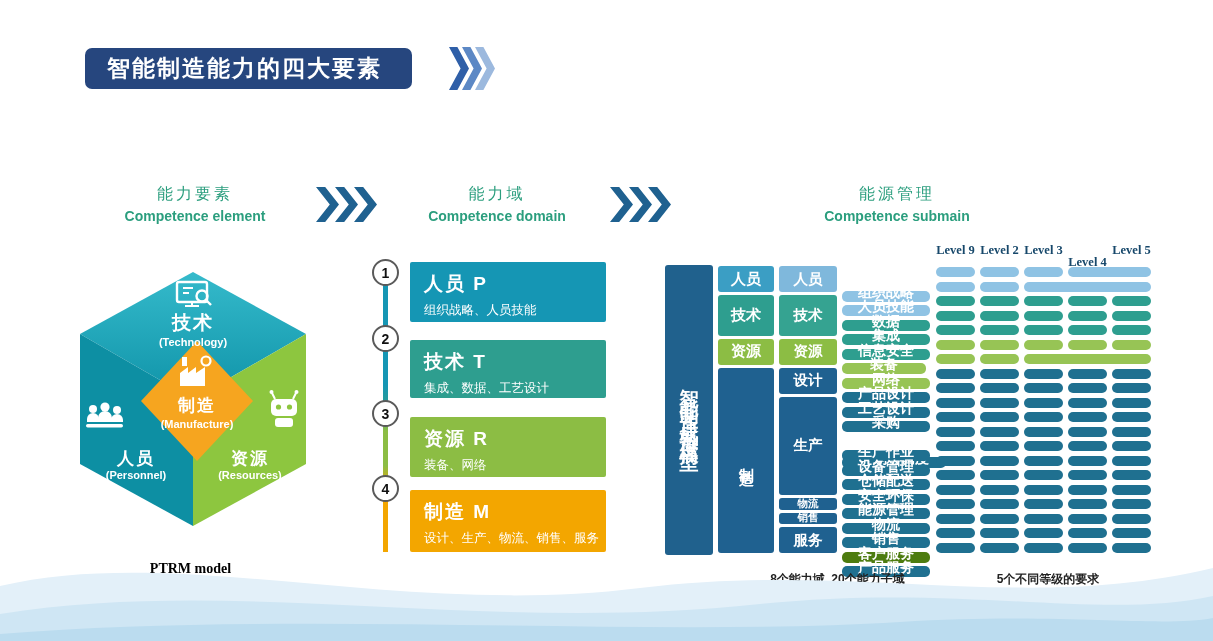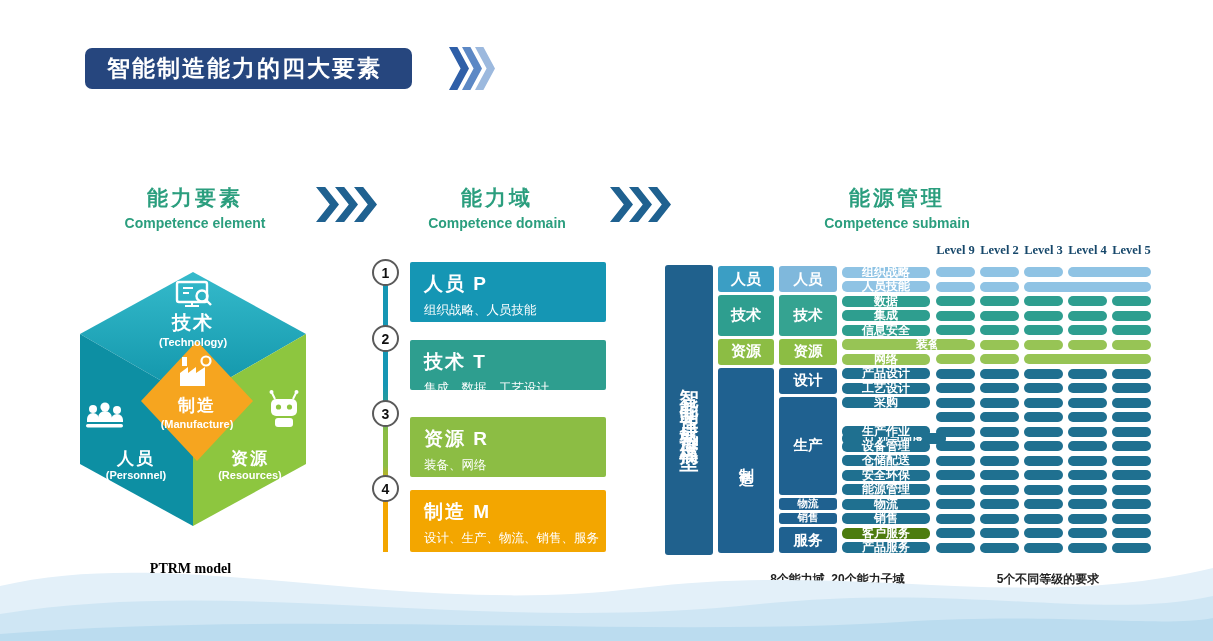--- a/index.html
+++ b/index.html
@@ -11,21 +11,21 @@
     display:flex;align-items:center;padding:0 30px 0 22px;color:#fff;font-size:23px;font-weight:bold;letter-spacing:2px;}
   .banner-chevrons{position:absolute;left:456px;top:47px;height:43px;display:flex;}
   .banner-chevrons i{width:20px;height:43px;margin-left:-7px;display:block;
     clip-path:polygon(0 0,42% 0,100% 50%,42% 100%,0 100%,58% 50%);}
   .banner-chevrons i:nth-child(1){background:#2F5FA8;}
   .banner-chevrons i:nth-child(2){background:#5C88C5;}
   .banner-chevrons i:nth-child(3){background:#9CB9DE;}
 
   
   .col-header{position:absolute;text-align:center;color:#2B9E7E;}
-  .col-header .zh{font-size:21px;font-weight:bold;letter-spacing:3px;display:block;}
+  .col-header .zh{font-size:16px;font-weight:normal;letter-spacing:3px;display:block;}
   .col-header .en{font-size:14px;font-weight:bold;margin-top:3px;display:block;}
   #h1{left:95px;top:184px;width:200px;}
   #h2{left:397px;top:184px;width:200px;}
   #h3{left:788px;top:184px;width:218px;}
   .chevrons{position:absolute;display:flex;}
   .chevrons i{width:23px;height:35px;margin-left:-4px;background:#1F6190;display:block;
     clip-path:polygon(0 0,40% 0,100% 50%,40% 100%,0 100%,60% 50%);}
   #cv1{left:320px;top:187px;}
   #cv2{left:614px;top:187px;}
 
@@ -43,35 +43,35 @@
     background:linear-gradient(#1596B4 0%,#1596B4 42%,#2E9E8F 50%,#8CBD44 58%,#8CBD44 70%,#F3A600 78%,#F3A600 100%);}
   .num-circle{position:absolute;left:372px;width:23px;height:23px;border-radius:50%;background:#fff;
     border:2px solid #5a5a5a;display:flex;align-items:center;justify-content:center;
     font-weight:bold;font-size:14px;color:#111;z-index:2;}
   #nc1{top:259px;}#nc2{top:325px;}#nc3{top:400px;}#nc4{top:475px;}
   .domain-box{position:absolute;left:410px;width:196px;border-radius:2px;color:#fff;
     padding:9px 0 0 14px;box-sizing:border-box;}
   .domain-box .t{font-size:19px;font-weight:bold;letter-spacing:2px;display:block;}
   .domain-box .s{font-size:12.5px;margin-top:5px;display:block;}
   #db1{top:262px;height:60px;}
-  #db2{top:340px;height:50px;}
+  #db2{top:340px;height:58px;}
   #db3{top:417px;height:60px;}
   #db4{top:490px;height:62px;}
 
   
   #sideA{position:absolute;left:665px;top:265px;width:48px;height:290px;background:#20618D;border-radius:3px;
     display:flex;align-items:center;justify-content:center;}
   #sideA span{writing-mode:vertical-lr;text-orientation:upright;color:#fff;font-weight:bold;
     font-size:19px;letter-spacing:8px;}
   #maturity{position:absolute;left:0;top:0;width:1213px;height:641px;pointer-events:none;}
   .mat-box{position:absolute;border-radius:3px;color:#fff;display:flex;align-items:center;
     justify-content:center;font-weight:bold;}
   .mat-box.v span{writing-mode:vertical-lr;text-orientation:upright;letter-spacing:4px;}
-  .sub-label{position:absolute;border-radius:5px;color:#fff;display:flex;align-items:center;
-    justify-content:center;font-size:12px;font-weight:bold;white-space:nowrap;}
+  .sub-label{position:absolute;border-radius:5px;color:#fff;display:flex;align-items:flex-end;
+    justify-content:center;font-size:14px;font-weight:bold;white-space:nowrap;margin-top:24px;}
   .lvl-cell{position:absolute;border-radius:5px;}
   .level-h{position:absolute;width:45px;text-align:center;
     font-family:"Liberation Serif","DejaVu Serif",serif;font-weight:bold;font-size:12.5px;color:#17486B;}
 
   .footnote{position:absolute;top:571px;font-size:12px;font-weight:bold;color:#222;text-align:center;}
   #fn1{left:755px;width:85px;}
   #fn2{left:818px;width:100px;}
   #fn3{left:978px;width:140px;}
 
   
@@ -194,21 +194,21 @@
     <span class="s">装备、网络</span>
   </div>
 
   <div id="sideA">
     <span>智能制造成熟度模型</span>
   </div>
   <div id="maturity">
       <div class="level-h" style="left: 933px; top: 243px;"><span>Level 9</span></div>
       <div class="level-h" style="left: 977px; top: 243px;"><span>Level 2</span></div>
       <div class="level-h" style="left: 1021px; top: 243px;"><span>Level 3</span></div>
-      <div class="level-h" style="left: 1065px; top: 243px;"><span>Level 4</span></div>
+      <div class="level-h" style="left: 1065px; top: 255px;"><span>Level 4</span></div>
       <div class="level-h" style="left: 1109px; top: 243px;"><span>Level 5</span></div>
       <div class="mat-box" style="left: 718px; width: 56px; top: 266px; height: 26px; background: rgb(59, 158, 196); font-size: 15px;">
         <span>人员</span>
       </div>
       <div class="mat-box" style="left: 718px; width: 56px; top: 295px; height: 40.5px; background: rgb(46, 158, 143); font-size: 15px;">
         <span>技术</span>
       </div>
       <div class="mat-box" style="left: 718px; width: 56px; top: 338.5px; height: 26px; background: rgb(140, 189, 68); font-size: 15px;">
         <span>资源</span>
       </div>
@@ -269,21 +269,21 @@
       <div class="lvl-cell" style="left: 1068px; width: 39px; top: 310.5px; height: 10px; background: rgb(46, 158, 143);"></div>
       <div class="lvl-cell" style="left: 1112px; width: 39px; top: 310.5px; height: 10px; background: rgb(46, 158, 143);"></div>
       <div class="sub-label" style="left: 842px; width: 88px; top: 324.5px; height: 11px; background: rgb(46, 158, 143);">
         <span>信息安全</span>
       </div>
       <div class="lvl-cell" style="left: 936px; width: 39px; top: 325px; height: 10px; background: rgb(46, 158, 143);"></div>
       <div class="lvl-cell" style="left: 980px; width: 39px; top: 325px; height: 10px; background: rgb(46, 158, 143);"></div>
       <div class="lvl-cell" style="left: 1024px; width: 39px; top: 325px; height: 10px; background: rgb(46, 158, 143);"></div>
       <div class="lvl-cell" style="left: 1068px; width: 39px; top: 325px; height: 10px; background: rgb(46, 158, 143);"></div>
       <div class="lvl-cell" style="left: 1112px; width: 39px; top: 325px; height: 10px; background: rgb(46, 158, 143);"></div>
-      <div class="sub-label" style="left: 842px; width: 84px; top: 339px; height: 11px; background: rgb(151, 196, 85); padding-left: 44px;">
+      <div class="sub-label" style="left: 842px; width: 84px; top: 339px; height: 11px; background: rgb(151, 196, 85);">
         <span>装备</span>
       </div>
       <div class="lvl-cell" style="left: 936px; width: 39px; top: 339.5px; height: 10px; background: rgb(151, 196, 85);"></div>
       <div class="lvl-cell" style="left: 980px; width: 39px; top: 339.5px; height: 10px; background: rgb(151, 196, 85);"></div>
       <div class="lvl-cell" style="left: 1024px; width: 39px; top: 339.5px; height: 10px; background: rgb(151, 196, 85);"></div>
       <div class="lvl-cell" style="left: 1068px; width: 39px; top: 339.5px; height: 10px; background: rgb(151, 196, 85);"></div>
       <div class="lvl-cell" style="left: 1112px; width: 39px; top: 339.5px; height: 10px; background: rgb(151, 196, 85);"></div>
       <div class="sub-label" style="left: 842px; width: 88px; top: 353.5px; height: 11px; background: rgb(151, 196, 85);">
         <span>网络</span>
       </div>

